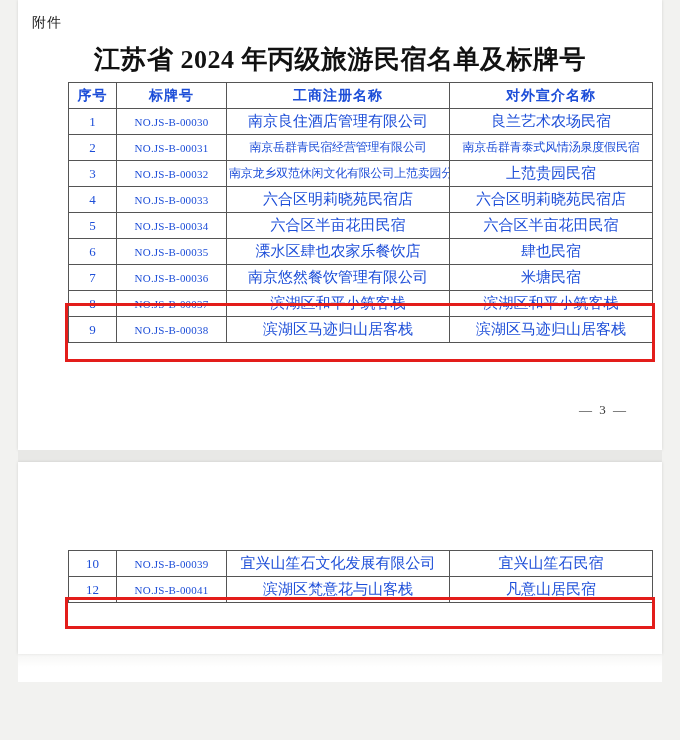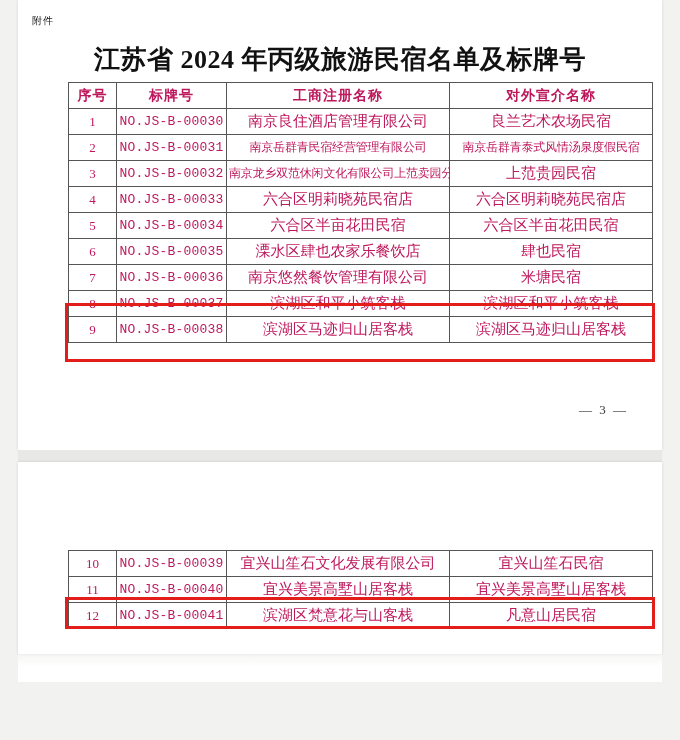--- a/index.html
+++ b/index.html
@@ -32,42 +32,42 @@
     height: 450px;
   }
   .doc-page-2 {
     top: 462px;
     height: 192px;
   }
   .attach-label {
     position: absolute;
     left: 14px;
     top: 14px;
-    font-size: 10px;
+    font-size: 14px;
     color: #1a1a1a;
     letter-spacing: 1px;
   }
   .doc-title {
     position: absolute;
     top: 42px;
     left: 0;
     width: 100%;
     text-align: center;
     font-size: 26px;
     font-weight: bold;
     color: #111;
     letter-spacing: 0.5px;
   }
   table.listing {
     position: absolute;
     border-collapse: collapse;
     table-layout: fixed;
     background: #fff;
     font-size: 13px;
-    color: #be185d;
+    color: #1d4ed8;
   }
   table.listing.t1 {
     top: 82px;
     left: 50px;
     width: 584px;
   }
   table.listing.t2 {
     top: 88px;
     left: 50px;
     width: 584px;
@@ -85,22 +85,22 @@
   table.listing th {
     font-weight: bold;
     font-size: 14px;
     letter-spacing: 1px;
   }
   .col-idx { width: 48px; }
   .col-code { width: 110px; }
   .col-reg { width: 223px; }
   .col-pub { width: 203px; }
   td.code {
-    font-family: Liberation Mono, monospace;
-    font-size: 13px;
+    font-family: Liberation Serif, serif;
+    font-size: 11px;
     letter-spacing: 0.2px;
   }
   td.cjk { font-size: 15px; }
   td.cjk.tight { font-size: 12px; letter-spacing: -0.2px; }
   .page-num {
     position: absolute;
     right: 34px;
     top: 402px;
     font-size: 13px;
     color: #333;
@@ -241,26 +241,20 @@
           <col class="col-pub">
       </colgroup>
       <tbody>
         <tr>
           <td>10</td>
           <td class="code">NO.JS-B-00039</td>
           <td class="cjk">宜兴山笙石文化发展有限公司</td>
           <td class="cjk">宜兴山笙石民宿</td>
         </tr>
         <tr>
-          <td>11</td>
-          <td class="code">NO.JS-B-00040</td>
-          <td class="cjk">宜兴美景高墅山居客栈</td>
-          <td class="cjk">宜兴美景高墅山居客栈</td>
-        </tr>
-        <tr>
           <td>12</td>
           <td class="code">NO.JS-B-00041</td>
           <td class="cjk">滨湖区梵意花与山客栈</td>
           <td class="cjk">凡意山居民宿</td>
         </tr>
       </tbody>
     </table>
 
     <div class="hl-box hl-2"></div>
   </div>

